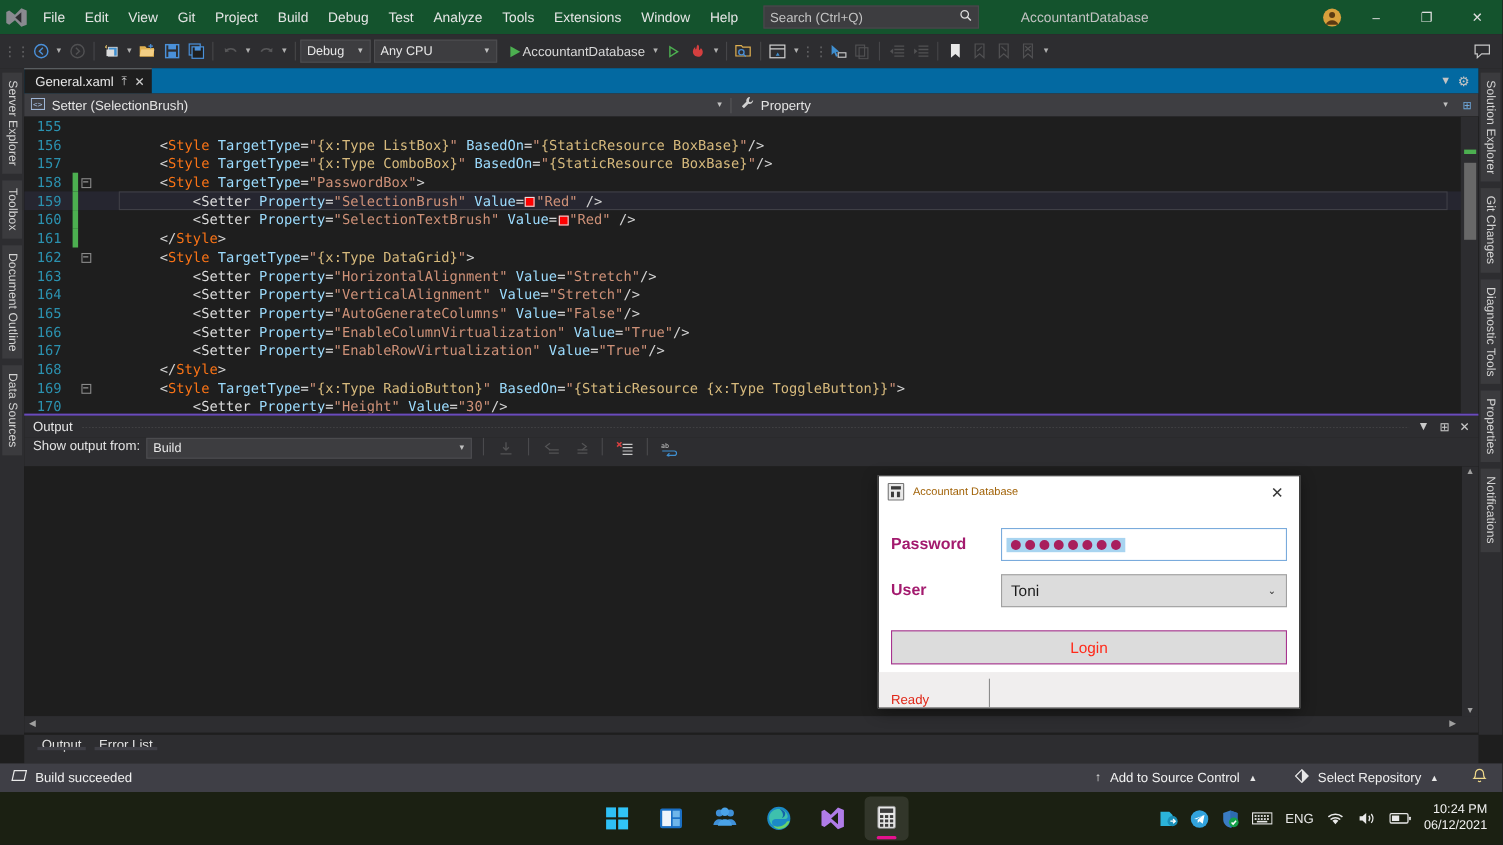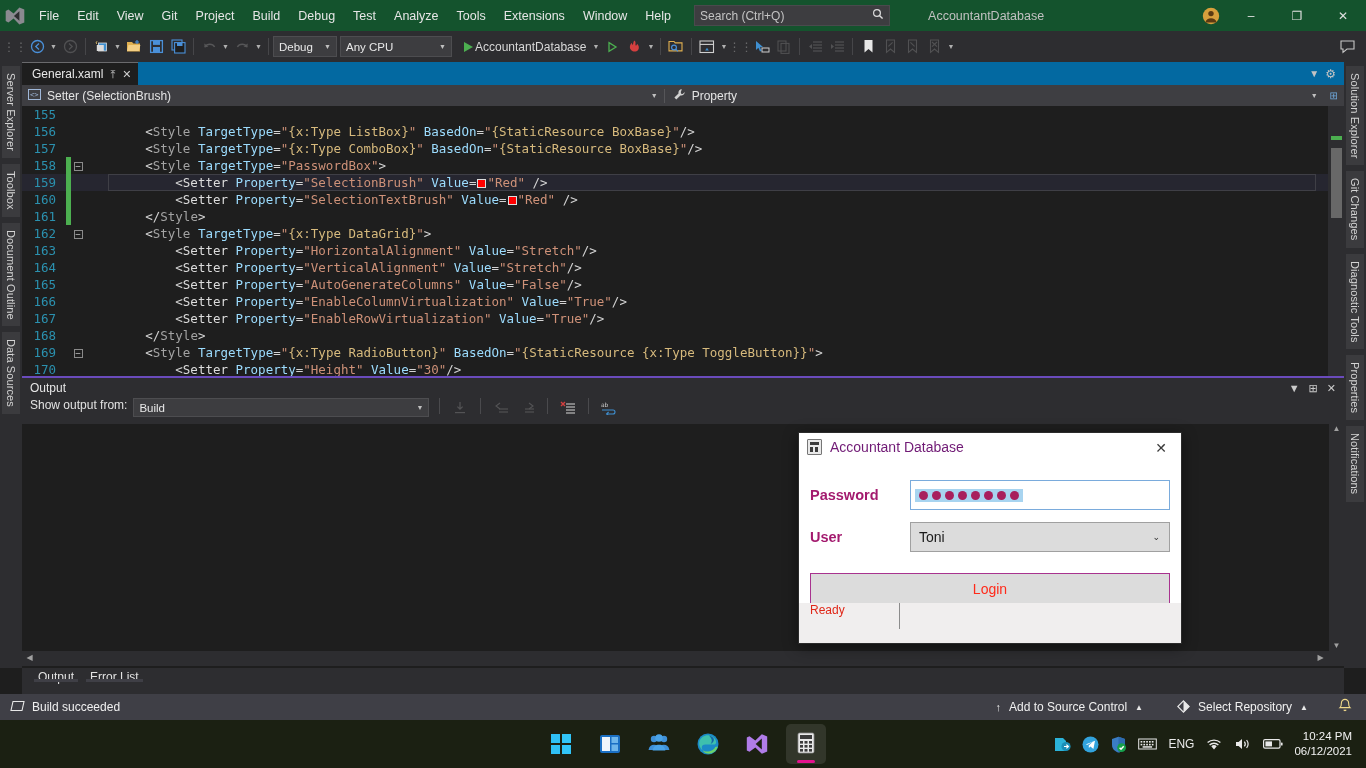--- a/index.html
+++ b/index.html
@@ -97,21 +97,21 @@
   }
   .code-line { height: 17px; display: flex; align-items: center; white-space: pre; }
   .ln { width: 44px; text-align: right; color: #2b91af; padding-right: 10px;
         flex: 0 0 44px; font-size: 12.5px; }
   .gutter-change { width: 5px; height: 17px; flex: 0 0 5px; }
   .gutter-change.green { background: #4caf50; }
   .gutter-fold { width: 14px; flex: 0 0 14px; text-align: center; color: #969696; font-size: 9px; }
   .fold-box { display:inline-block; width:9px; height:9px; border:1px solid #8a8a8a; color:#c0c0c0;
               line-height:7px; font-size:9px; text-align:center; }
   .code-text { flex: 1; }
-  .k-tag  { color: #a3a3a3; }
+  .k-tag  { color: #f97316; }
   .k-attr { color: #9cdcfe; }
   .k-str  { color: #ce9178; }
   .k-brace{ color: #d7ba7d; }
   .k-punct{ color: #d4d4d4; }
   .k-white{ color: #dcdcdc; }
   .colorchip { display: inline-block; width: 9px; height: 9px; background: #f00;
                border: 1px solid #ddd; vertical-align: middle; margin: 0 1px; }
   .cur-line-box { position: absolute; left: 86px; right: 28px; height: 17px;
                   border: 1px solid #3f3f46; pointer-events: none; }
   .v-scroll-editor { position: absolute; right: 0; top: 0; width: 16px; height: 270px; background: #2d2d30; }
@@ -169,38 +169,38 @@
   .tray .lang { color: #eaeaea; font-size: 12px; }
   .clock { color: #f2f2f2; font-size: 11.5px; line-height: 15px; text-align: right; }
 
   
   .dialog {
     position: absolute; left: 798px; top: 432px; width: 384px; height: 212px;
     background: #ffffff; border: 1px solid #2b2b2b;
     box-shadow: 0 3px 14px rgba(0,0,0,.45);
   }
   .dlg-title { height: 28px; display: flex; align-items: center; padding-left: 8px; gap: 8px; }
-  .dlg-title .t { color: #701a75; font-size: 14px; }
+  .dlg-title .t { color: #a16207; font-size: 10px; }
   .dlg-close { position: absolute; right: 4px; top: 4px; width: 32px; height: 22px;
                display: flex; align-items: center; justify-content: center; color: #3a3a3a; font-size: 14px; }
   .dlg-row { display: flex; align-items: center; padding: 0 11px; }
   .dlg-label { width: 100px; font-size: 14.5px; font-weight: bold; color: #a31a6e; }
   .dlg-combo { flex: 1; height: 30px; background: #dcdcdc; border: 1px solid #a0a0a0;
                display: flex; align-items: center; padding-left: 8px; position: relative;
                font-size: 14px; color: #1a1a1a; }
   .dlg-combo .arr { position: absolute; right: 9px; font-size: 9px; color: #333; }
   .dlg-pass { flex: 1; height: 30px; background: #ffffff; border: 1px solid #7aabdc;
               display: flex; align-items: center; padding-left: 4px; }
   .pass-dots { background: #a8d4f0; padding: 2px 4px; display: flex; gap: 4px; align-items: center; }
   .dot { width: 9px; height: 9px; border-radius: 50%; background: #a81f5d; }
   .dlg-btn { margin: 0 11px; height: 31px; background: #dcdcdc; border: 1px solid #a8338f;
              display: flex; align-items: center; justify-content: center;
              color: #ff2a1a; font-size: 14px; }
-  .dlg-status { position: absolute; left: 0; bottom: 0; width: 100%; height: 40px;
-                background: #f0eeee; display: flex; align-items: flex-start; }
+  .dlg-status { position: absolute; left: 0; bottom: 0; width: 100%; height: 32px;
+                background: #f0eeee; display: flex; align-items: flex-end; }
   .dlg-status .ready { color: #e02718; font-size: 12px; padding-left: 11px; width: 100px; }
   .dlg-status .divider { width: 1px; height: 26px; background: #8c8c8c; }
 
   .calc-icon {
     width: 15px; height: 16px; background: #e9e9e9; border: 1px solid #767676;
     border-radius: 1px; display: block; position: relative;
   }
   .calc-icon::before { content:''; position:absolute; left:2px; right:2px; top:2px; height:3px; background:#3b3b3b; }
   .calc-icon::after  { content:''; position:absolute; left:2px; right:2px; top:7px; bottom:2px;
     background-image:

